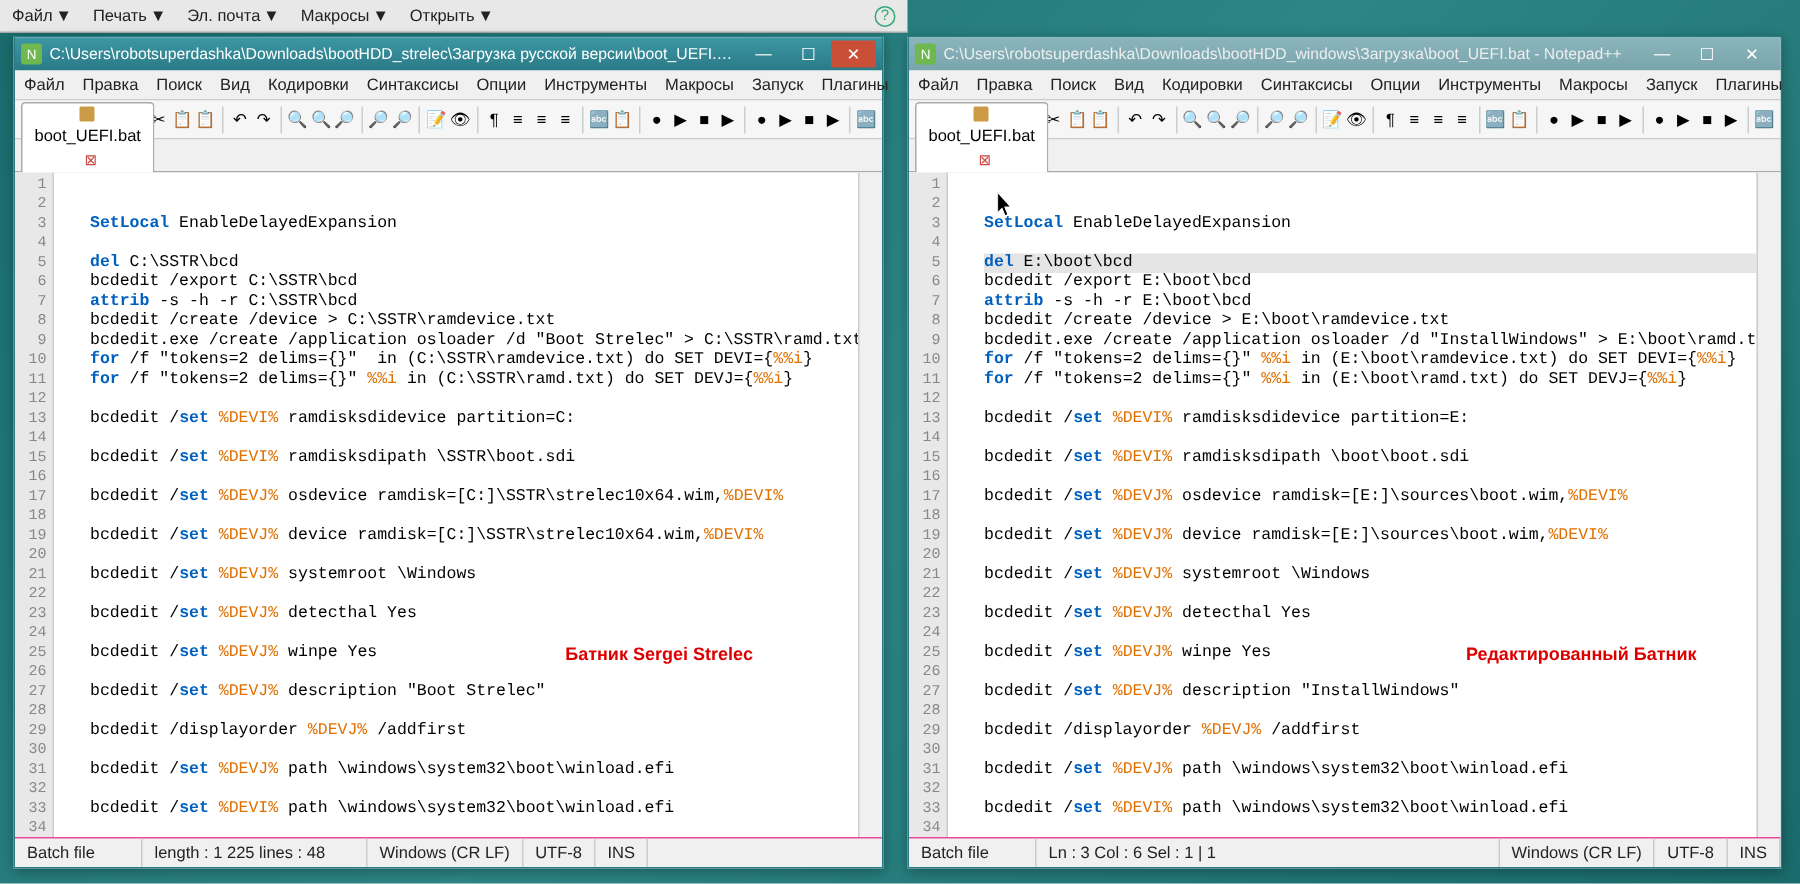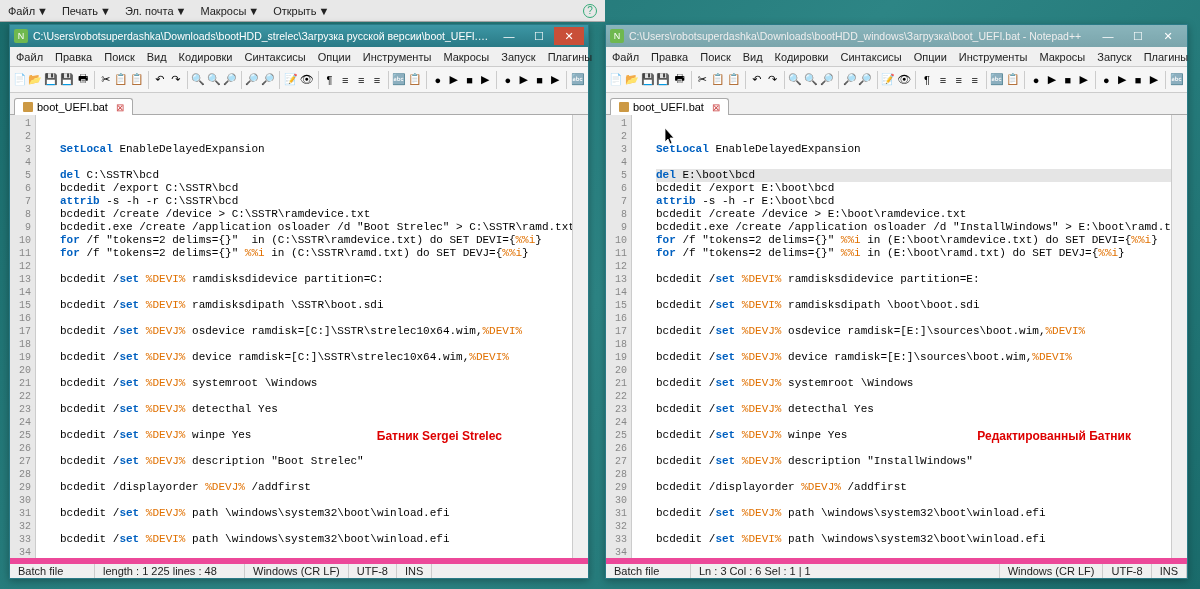--- a/index.html
+++ b/index.html
@@ -101,20 +101,21 @@
   border: 1px solid #aaa;
   border-bottom: none;
   border-radius: 3px 3px 0 0;
   padding: 2px 8px;
   font-size: 11px;
   display: flex;
   align-items: center;
   gap: 4px;
   position: relative;
   top: 1px;
+  flex-direction: column;
 }
 .tab .tab-icon { width:10px; height:10px; background:#c94; border-radius:1px;}
 .tab .tab-close { color:#c44; font-size:10px; margin-left:4px;}
 .editor {
   flex: 1;
   display: flex;
   overflow: hidden;
   background: #fff;
   font-family: "Consolas", "Courier New", monospace;
   font-size: 11px;
@@ -147,21 +148,21 @@
 .overlay-text {
   position: absolute;
   font-weight: bold;
   color: #d00;
   font-size: 12px;
   font-family: Arial, sans-serif;
 }
 .statusbar {
   height: 20px;
   background: #f0f0f0;
-  border-top: 6px solid #ec4899;
+  border-top: 1px solid #ec4899;
   display: flex;
   align-items: center;
   font-size: 11px;
   color: #222;
   flex-shrink: 0;
 }
 .statusbar .cell { padding: 0 8px; border-right: 1px solid #ccc; height:100%; display:flex; align-items:center;}
 .statusbar .cell.grow { flex:1; }
 .scrollbar-v {
   width: 16px;

